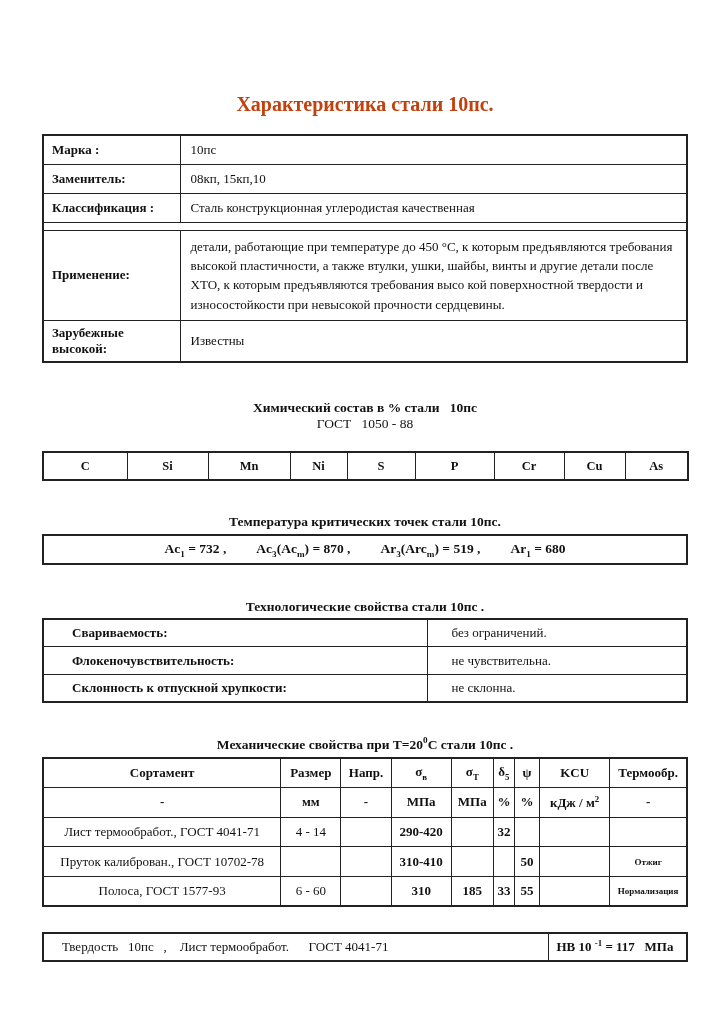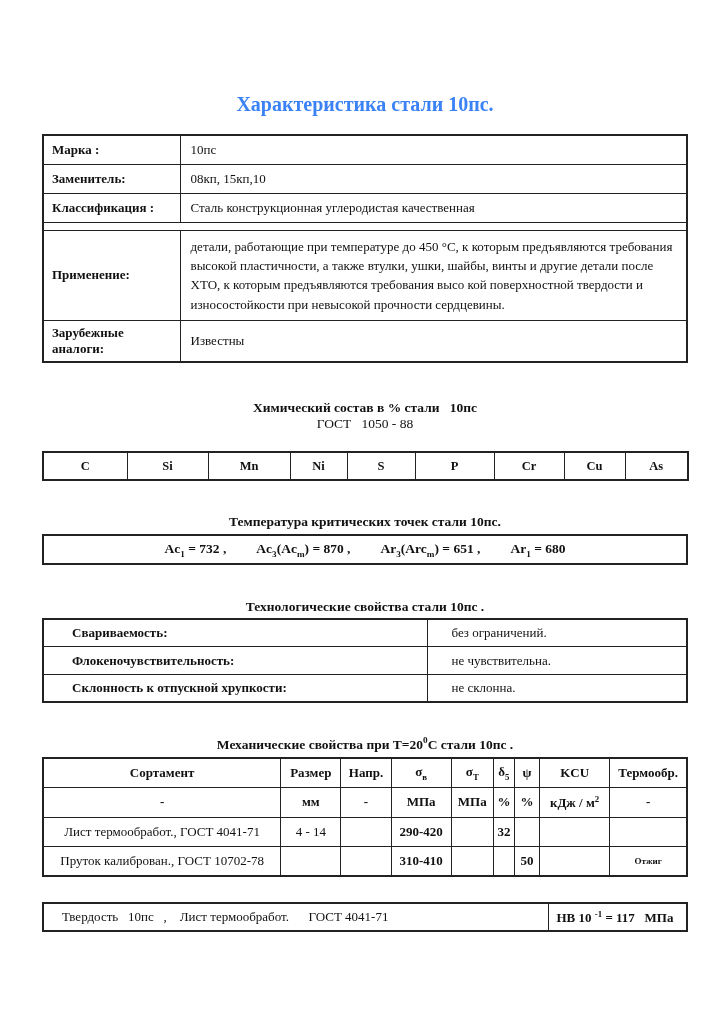--- a/index.html
+++ b/index.html
@@ -10,21 +10,21 @@
     color: #111111;
     overflow: hidden;
   }
   .content { width: 646px; margin-left: 42px; }
 
   .main-title {
     padding-top: 93px;
     text-align: center;
     font-size: 20px;
     font-weight: bold;
-    color: #3b82f6;
+    color: #c2410c;
   }
 
   table { border-collapse: collapse; width: 100%; table-layout: fixed; }
   .doc-table { border: 2px solid #222; margin-top: 0; }
   .doc-table td { border: 1px solid #222; font-size: 13px; vertical-align: middle; }
 
   
   .info-table { margin-top: 18px; }
   .info-table td.label { width: 137px; font-weight: bold; padding: 4px 4px 4px 8px; }
   .info-table td.value { padding: 4px 6px 4px 10px; }
@@ -118,21 +118,21 @@
       <td class="value">Сталь конструкционная углеродистая качественная</td>
     </tr>
     <tr class="spacer">
       <td colspan="2"></td>
     </tr>
     <tr class="r-app">
       <td class="label">Применение:</td>
       <td class="value">детали, работающие при температуре до 450 °С, к которым предъявляются требования высокой пластичности, а также втулки, ушки, шайбы, винты и другие детали после ХТО, к которым предъявляются требования высо кой поверхностной твердости и износостойкости при невысокой прочности сердцевины.</td>
     </tr>
     <tr class="r-analog">
-      <td class="label">Зарубежные аналоги:</td>
+      <td class="label">Зарубежные высокой:</td>
       <td class="value">Известны</td>
     </tr>
   </tbody>
     </table>
 
   <div class="section-title chem-title">Химический состав в % стали   10пс</div>
   <div class="section-subtitle">ГОСТ   1050 - 88</div>
 
   <table class="doc-table chem-table">
     <tbody>
@@ -151,21 +151,21 @@
     </table>
 
   <div class="section-title crit-title">Температура критических точек стали 10пс.</div>
   <table class="doc-table crit-table">
     <tbody>
         <tr>
       <td>
         <div class="crit-line">
           <span><span>Ac</span><sub>1</sub><span> = 732 ,</span></span>
           <span><span>Ac</span><sub>3</sub><span>(Ac</span><sub>m</sub><span>) = 870 ,</span></span>
-          <span><span>Ar</span><sub>3</sub><span>(Arc</span><sub>m</sub><span>) = 651 ,</span></span>
+          <span><span>Ar</span><sub>3</sub><span>(Arc</span><sub>m</sub><span>) = 519 ,</span></span>
           <span><span>Ar</span><sub>1</sub><span> = 680</span></span>
         </div>
       </td>
     </tr>
   </tbody>
     </table>
 
   <div class="section-title tech-title">Технологические свойства стали 10пс .</div>
   <table class="doc-table tech-table">
     <tbody>
@@ -225,20 +225,31 @@
       <td>Пруток калиброван., ГОСТ 10702-78</td>
       <td></td>
       <td></td>
       <td class="bold">310-410</td>
       <td class="bold"></td>
       <td class="bold"></td>
       <td class="bold">50</td>
       <td></td>
       <td class="small-bold">Отжиг</td>
     </tr>
+    <tr>
+      <td>Полоса, ГОСТ 1577-93</td>
+      <td>6 - 60</td>
+      <td></td>
+      <td class="bold">310</td>
+      <td class="bold">185</td>
+      <td class="bold">33</td>
+      <td class="bold">55</td>
+      <td></td>
+      <td class="small-bold">Нормализация</td>
+    </tr>
   </tbody>
     </table>
 
   <table class="doc-table hard-table">
     <tbody>
         <tr>
       <td class="left">Твердость   10пс   ,    Лист термообработ.      ГОСТ 4041-71</td>
       <td class="right"><span>НВ 10 </span><sup>-1</sup><span> = 117   МПа</span></td>
     </tr>
   </tbody>

